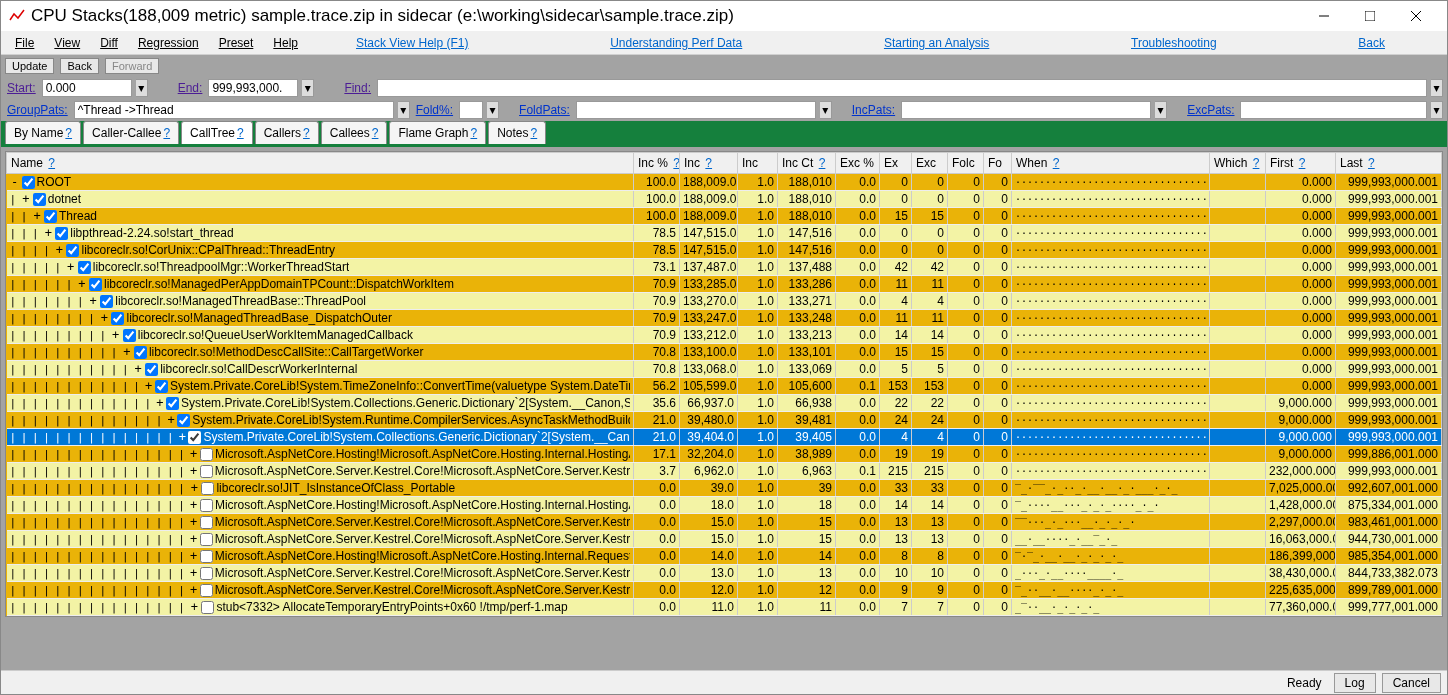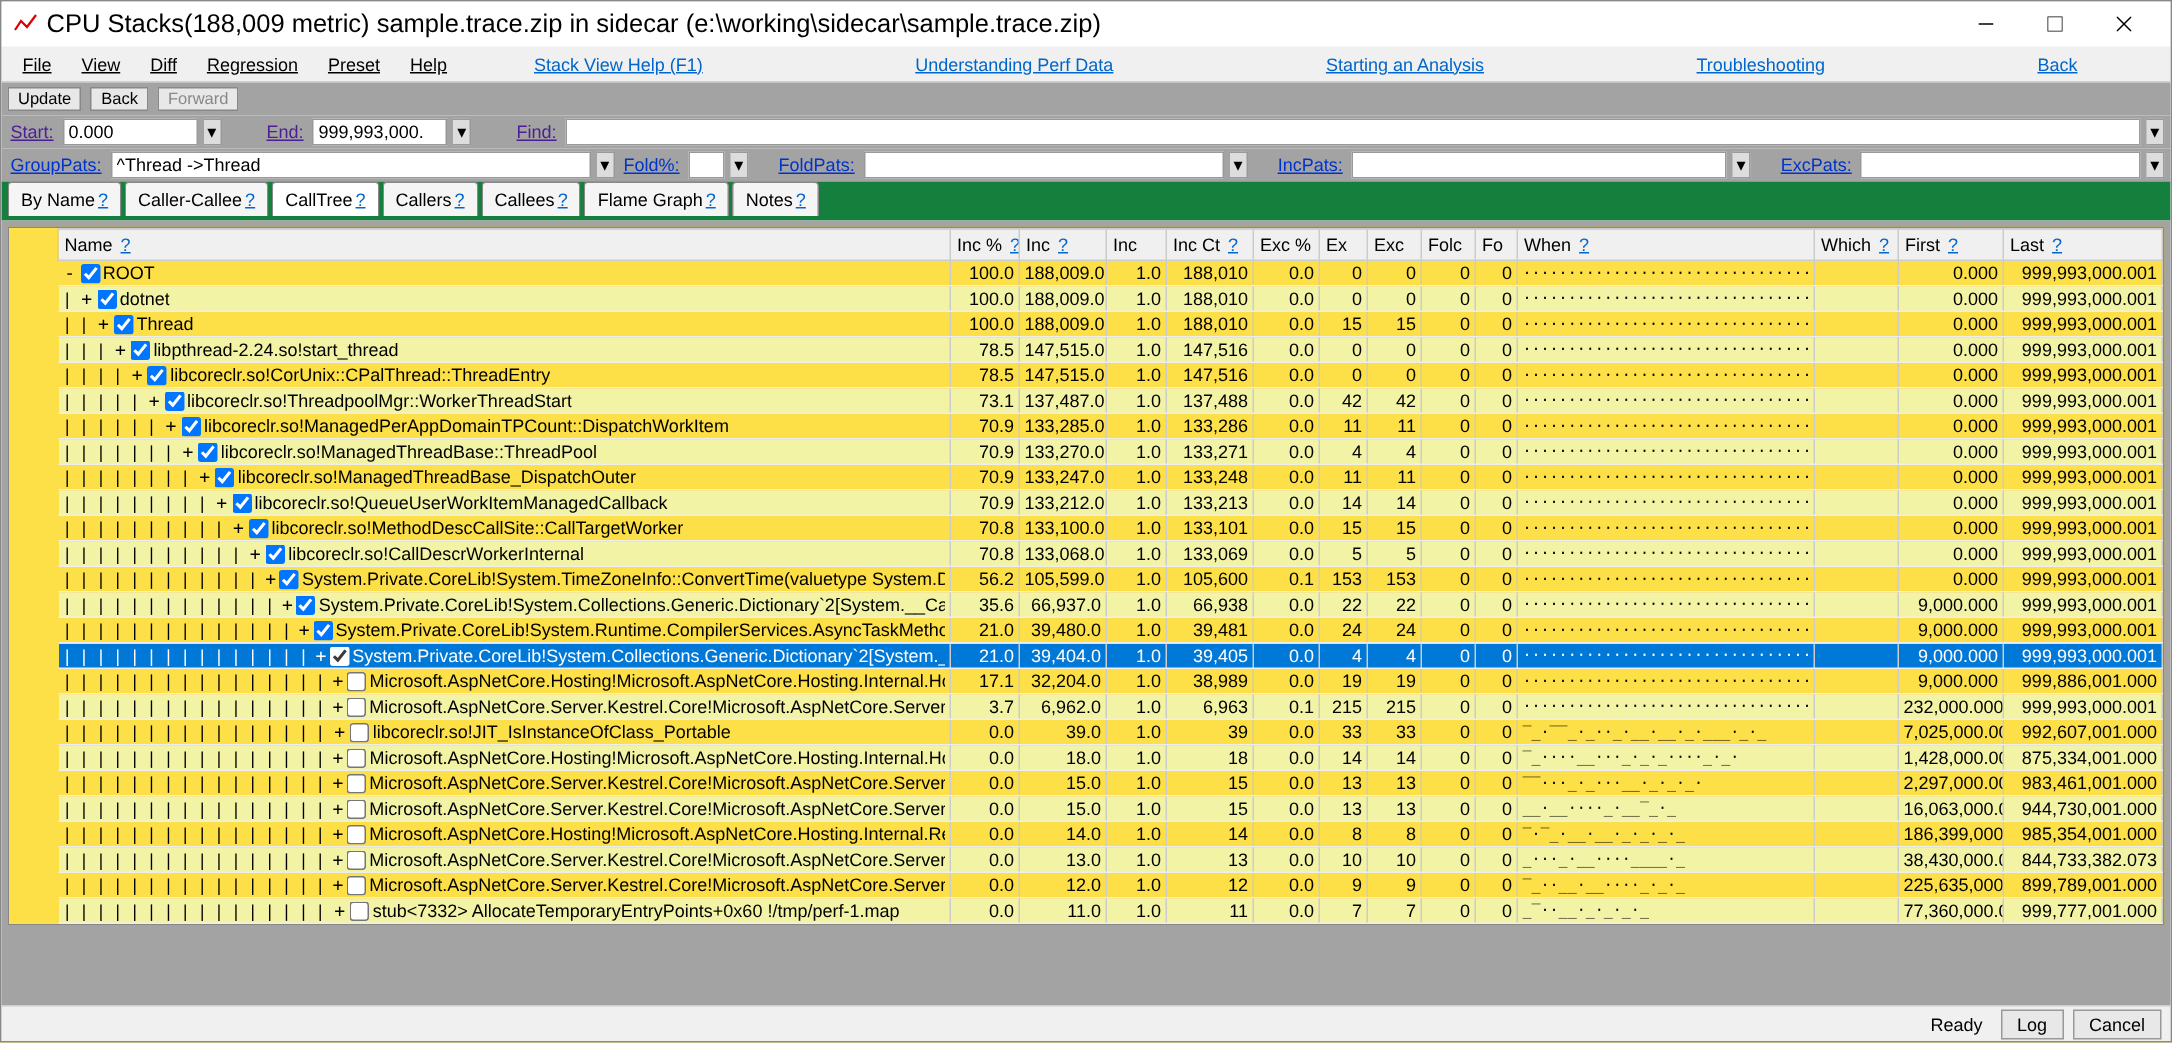--- a/index.html
+++ b/index.html
@@ -24,21 +24,21 @@
 .rangebar .dropdown { width: 12px; height: 18px; background: #ddd; border: 1px solid #999; border-left: none; display: flex; align-items: center; justify-content: center; }
 .filterbar { height: 22px; background: #a3a3a3; display: flex; align-items: center; padding: 0 4px; gap: 4px; }
 .filterbar .lbl { color: #0033cc; text-decoration: underline; padding: 0 2px; }
 .filterbar input { height: 18px; border: 1px solid #999; padding: 0 3px; font-size: 12px; }
 .filterbar .dropdown { width: 12px; height: 18px; background: #ddd; border: 1px solid #999; border-left: none; display: flex; align-items: center; justify-content: center; }
 .tabstrip { height: 26px; background: #15803d; display: flex; align-items: flex-start; padding: 0 4px; gap: 2px; }
 .tab { background: #f5f5f5; border: 1px solid #888; border-bottom: none; padding: 4px 8px; font-size: 12px; border-radius: 3px 3px 0 0; }
 .tab.active { background: #fff; }
 .tab .q { color: #0066cc; text-decoration: underline; margin-left: 2px; }
 .gridwrap { flex: 1; overflow: auto; background: #a3a3a3; padding: 4px; }
-.grid { background: #fde047; border: 1px solid #888; padding-left: 32px; }
+.grid { background: #eab308; border: 1px solid #888; }
 table { border-collapse: collapse; width: 100%; table-layout: fixed; }
 th { background: #f0f0f0; border: 1px solid #ccc; padding: 3px 4px; text-align: left; font-weight: normal; font-size: 12px; white-space: nowrap; overflow: hidden; }
 th .q { color: #0066cc; text-decoration: underline; margin-left: 2px; }
 td { border-right: 1px solid #ccc; border-bottom: 1px solid #eee; padding: 1px 3px; font-size: 12px; white-space: nowrap; overflow: hidden; text-overflow: clip; }
 td.num { text-align: right; }
 tr.hl td { background: #f3f3a5; }
 tr.sel td { background: #0078d7; color: #fff; }
 tr.sel td .treecb { accent-color: #fff; }
 .treename { display: flex; align-items: center; overflow: hidden; }
 .treeindent { white-space: pre; font-family: monospace; font-size: 11px; letter-spacing: -1px; }

